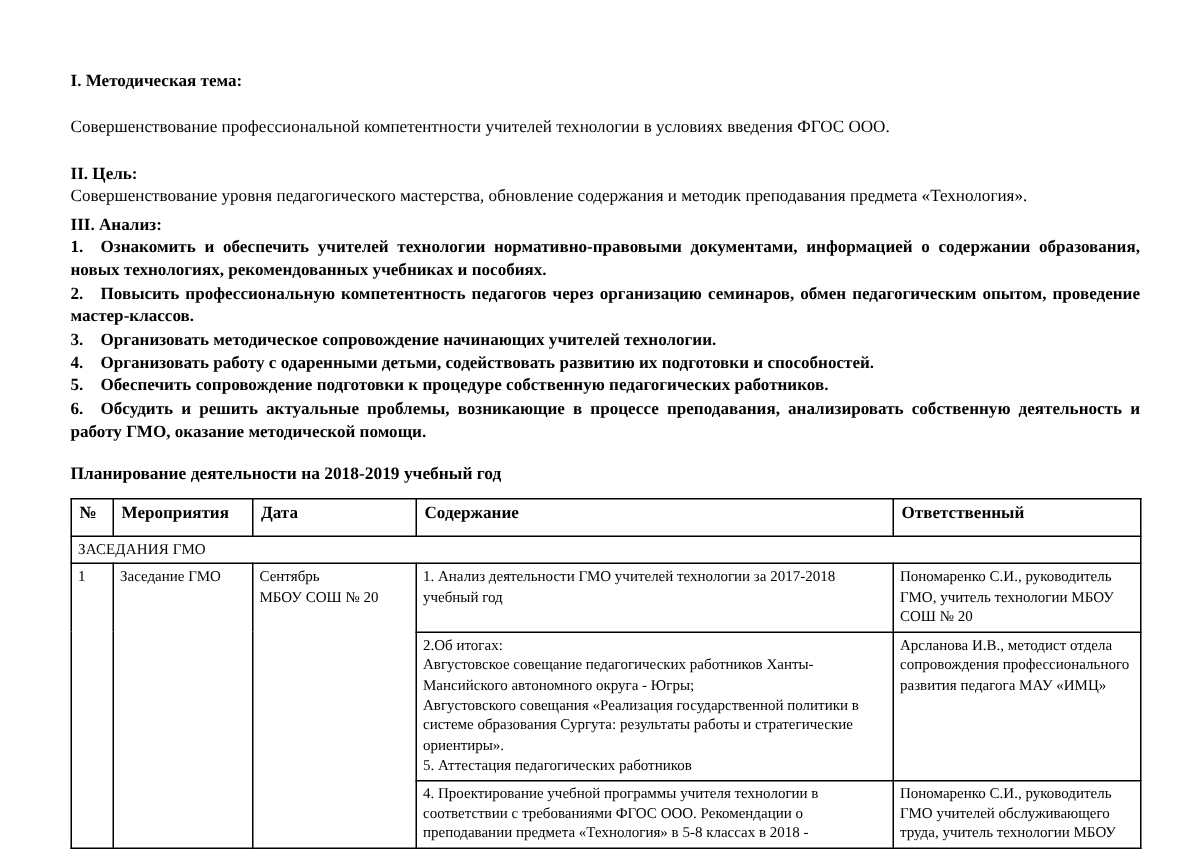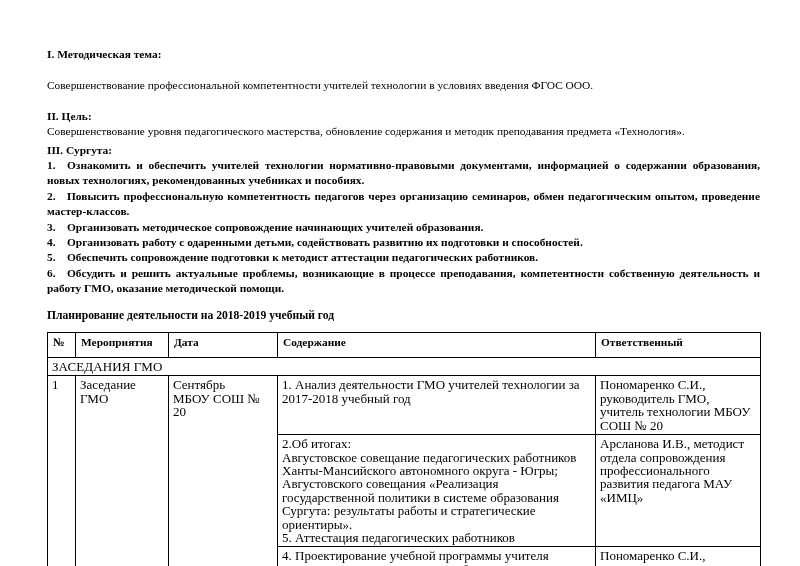--- a/index.html
+++ b/index.html
@@ -79,21 +79,21 @@
     border-collapse: collapse;
     width: 713px;
     table-layout: fixed;
     margin-top: 8px;
   }
   table.doc-table td,
   table.doc-table th {
     border: 1px solid #000000;
     vertical-align: top;
     padding: 2px 4px 2px 4px;
-    font-size: 13px;
+    font-size: 10px;
     line-height: 13.4px;
     font-weight: normal;
     text-align: left;
   }
   table.doc-table th {
     font-weight: bold;
     font-size: 11.4px;
     padding: 3px 4px 8px 5px;
   }
   .col-num   { width: 28px; }
@@ -120,40 +120,40 @@
 
     <p class="h-bold">I. Методическая тема:</p>
     <div class="spacer-lg"></div>
     <p class="para">Совершенствование профессиональной компетентности учителей технологии в условиях введения ФГОС ООО.</p>
 
     <div class="spacer-lg"></div>
     <p class="h-bold">II. Цель:</p>
     <p class="para">Совершенствование уровня педагогического мастерства, обновление содержания и методик преподавания предмета «Технология».</p>
 
     <div class="spacer-sm"></div>
-    <p class="h-bold">III. Сургута:</p>
+    <p class="h-bold">III. Анализ:</p>
 
     <ul class="task-list">
       <li class="task-item">
         <span class="task-num">1.</span><span>Ознакомить и обеспечить учителей технологии нормативно-правовыми документами, информацией о содержании образования, новых технологиях, рекомендованных учебниках и пособиях.</span>
       </li>
       <li class="task-item">
         <span class="task-num">2.</span><span>Повысить профессиональную компетентность  педагогов  через организацию семинаров, обмен педагогическим опытом, проведение мастер-классов.</span>
       </li>
       <li class="task-item">
-        <span class="task-num">3.</span><span>Организовать методическое сопровождение начинающих учителей образования.</span>
+        <span class="task-num">3.</span><span>Организовать методическое сопровождение начинающих учителей технологии.</span>
       </li>
       <li class="task-item">
         <span class="task-num">4.</span><span>Организовать работу с одаренными детьми, содействовать развитию их подготовки и способностей.</span>
       </li>
       <li class="task-item">
-        <span class="task-num">5.</span><span>Обеспечить сопровождение подготовки к методист аттестации педагогических работников.</span>
-      </li>
-      <li class="task-item">
-        <span class="task-num">6.</span><span>Обсудить и решить актуальные проблемы, возникающие в процессе преподавания, компетентности собственную деятельность и работу ГМО, оказание методической помощи.</span>
+        <span class="task-num">5.</span><span>Обеспечить сопровождение подготовки к процедуре собственную педагогических работников.</span>
+      </li>
+      <li class="task-item">
+        <span class="task-num">6.</span><span>Обсудить и решить актуальные проблемы, возникающие в процессе преподавания, анализировать собственную деятельность и работу ГМО, оказание методической помощи.</span>
       </li>
     </ul>
 
     <div class="spacer-md"></div>
     <p class="plan-title">Планирование деятельности на 2018-2019 учебный год</p>
 
     <table class="doc-table">
       <colgroup>
         <col class="col-num">
           <col class="col-event">

